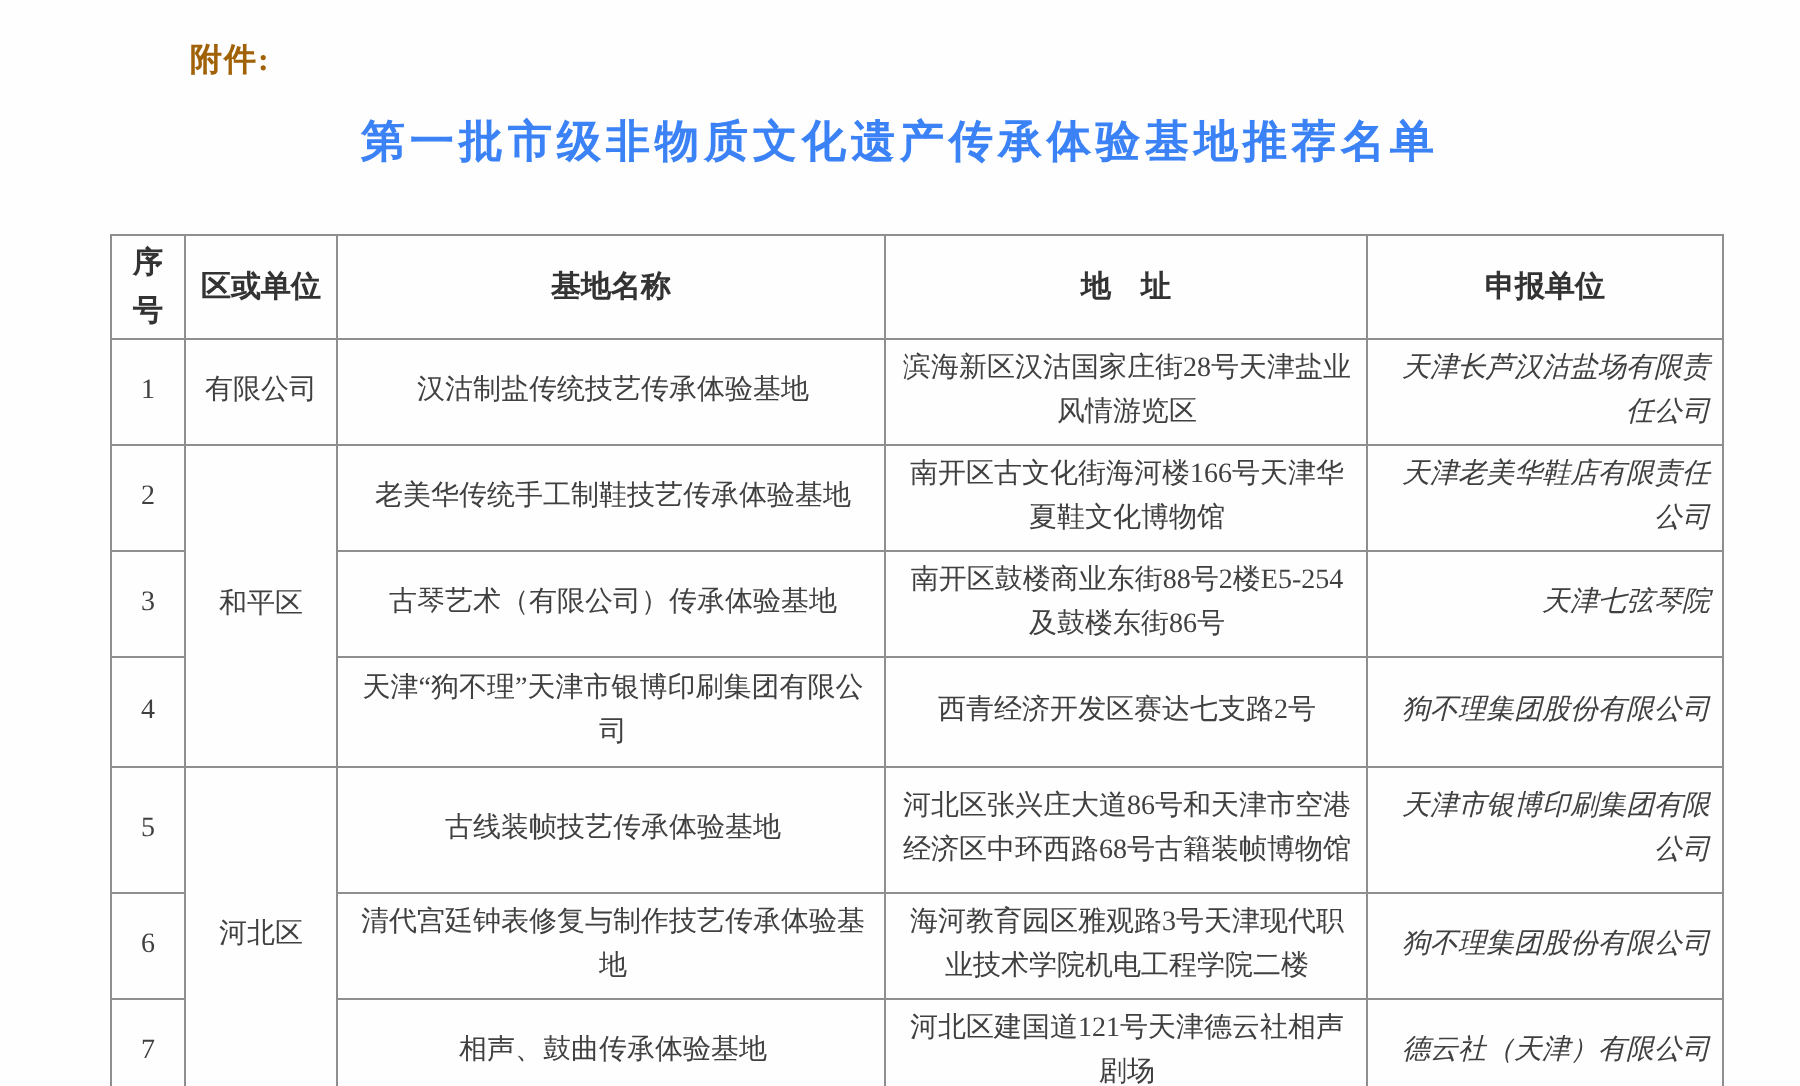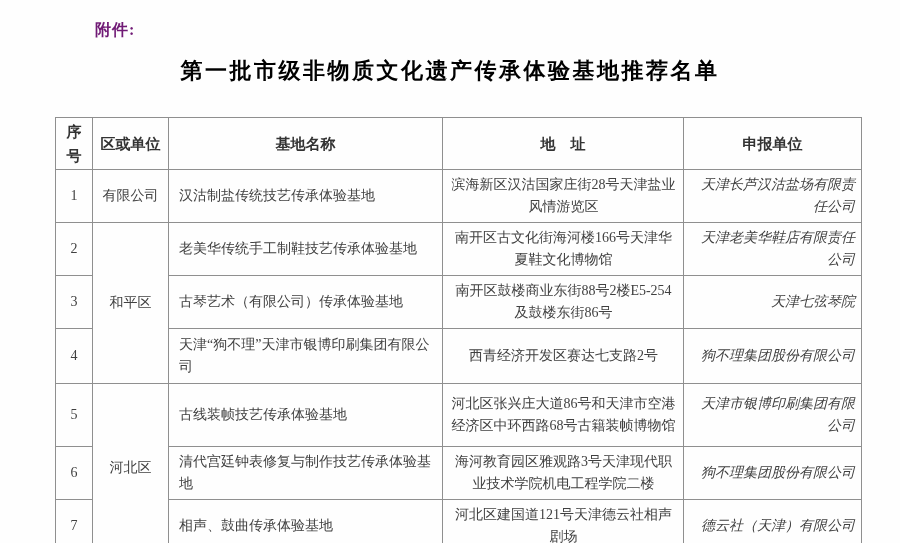--- a/index.html
+++ b/index.html
@@ -13,30 +13,30 @@
   .page {
     position: relative;
     width: 900px; height: 543px;
     background: #fefefe;
   }
   .attachment-label {
     position: absolute;
     left: 95px; top: 20px;
     font-size: 16px;
     font-weight: bold;
-    color: #701a75;
+    color: #a16207;
     letter-spacing: 1px;
   }
   .doc-title {
     position: absolute;
     left: 0; right: 0; top: 56px;
     text-align: center;
     font-size: 22px;
     font-weight: bold;
-    color: #000000;
+    color: #3b82f6;
     letter-spacing: 2.5px;
   }
   table.list {
     position: absolute;
     left: 55px; top: 117px;
     width: 806px;
     border-collapse: collapse;
     table-layout: fixed;
     font-size: 14px;
     color: #404040;
@@ -53,21 +53,21 @@
     color: #333333;
     text-align: center;
     height: 52px;
   }
   col.c-seq { width: 37px; }
   col.c-district { width: 76px; }
   col.c-name { width: 274px; }
   col.c-address { width: 241px; }
   col.c-applicant { width: 178px; }
   td.seq-cell, td.district-cell { text-align: center; }
-  td.name-cell { text-align: left; padding: 4px 8px 4px 10px; }
+  td.name-cell { text-align: center; padding: 4px 8px 4px 10px; }
   td.address-cell { text-align: center; padding: 4px 6px 4px 7px; }
   td.applicant-cell { text-align: right; padding: 4px 6px 4px 12px; font-style: italic; }
   .stacked { display: inline-block; width: 1.1em; line-height: 24px; word-break: break-all; }
   tbody tr:nth-child(1) { height: 53px; }
   tbody tr:nth-child(2) { height: 46px; }
   tbody tr:nth-child(3) { height: 45px; }
   tbody tr:nth-child(4) { height: 55px; }
   tbody tr:nth-child(5) { height: 63px; }
   tbody tr:nth-child(6) { height: 51px; }
   tbody tr:nth-child(7) { height: 47px; }

